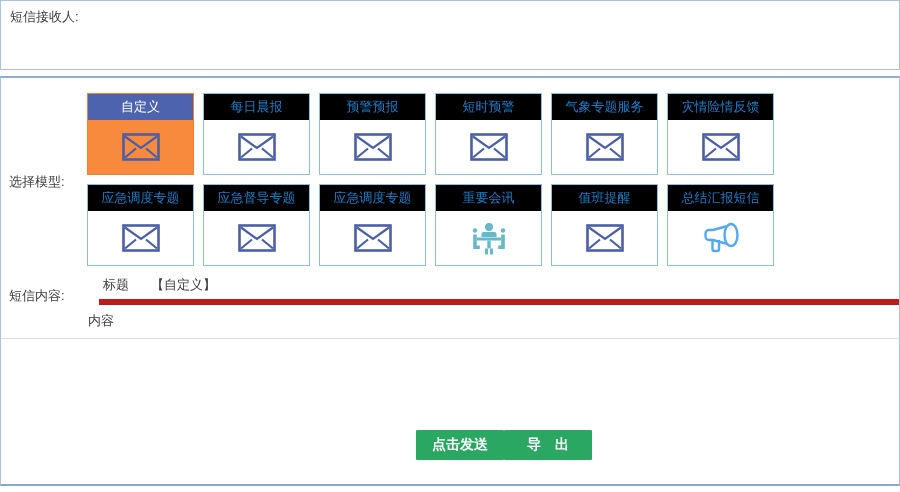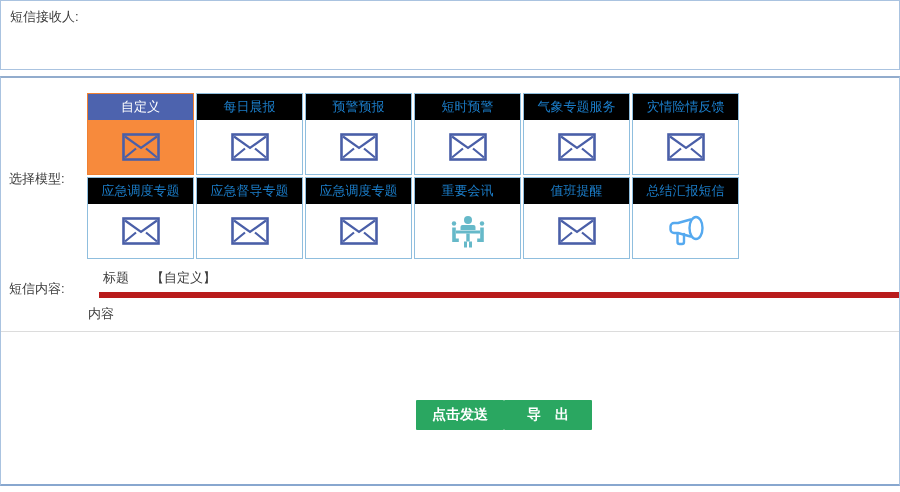--- a/index.html
+++ b/index.html
@@ -16,21 +16,21 @@
   }
   .main-box{
     box-sizing:border-box;margin-top:6px;height:410px;
     border:1px solid #aac3e0;
     border-top:2px solid #92accd;
     border-bottom:2px solid #88a7cf;
     padding-top:15px;
   }
   .model-row{display:flex;align-items:center;}
   .side-label{flex:none;width:78px;padding:5px 0 0 8px;color:#3c3c3c;}
-  .cards{width:740px;display:flex;flex-wrap:wrap;gap:2px;}
+  .cards{width:740px;display:flex;flex-wrap:wrap;gap:9px;}
   .card{
     width:107px;box-sizing:border-box;background:#fff;
     border:1px solid #8fbede;cursor:pointer;
   }
   .card-head{
     height:26px;line-height:26px;text-align:center;
     background:#000000;color:#1b7dc9;font-size:13px;
     white-space:nowrap;overflow:hidden;
   }
   .card-body{height:54px;display:flex;align-items:center;justify-content:center;}
@@ -42,21 +42,21 @@
   .title-line{
     flex:1;border-bottom:6px solid #b91c1c;
     padding:1px 0 5px 4px;cursor:text;margin-left:12px;
   }
   .title-value{margin-left:22px;}
   .body-line{
     border-bottom:1px solid #dcdcdc;
     padding:7px 0 8px 87px;cursor:text;
   }
   .actions{
-    margin-top:68px;display:flex;justify-content:center;
+    margin-top:91px;display:flex;justify-content:center;
     padding-left:108px;
   }
   .btn{
     width:88px;height:30px;border:none;border-radius:1px;
     background:#2aa761;color:#fff;
     font-family:inherit;font-size:14px;font-weight:bold;
     cursor:pointer;
   }
   .icon svg{display:block;}
 </style>

